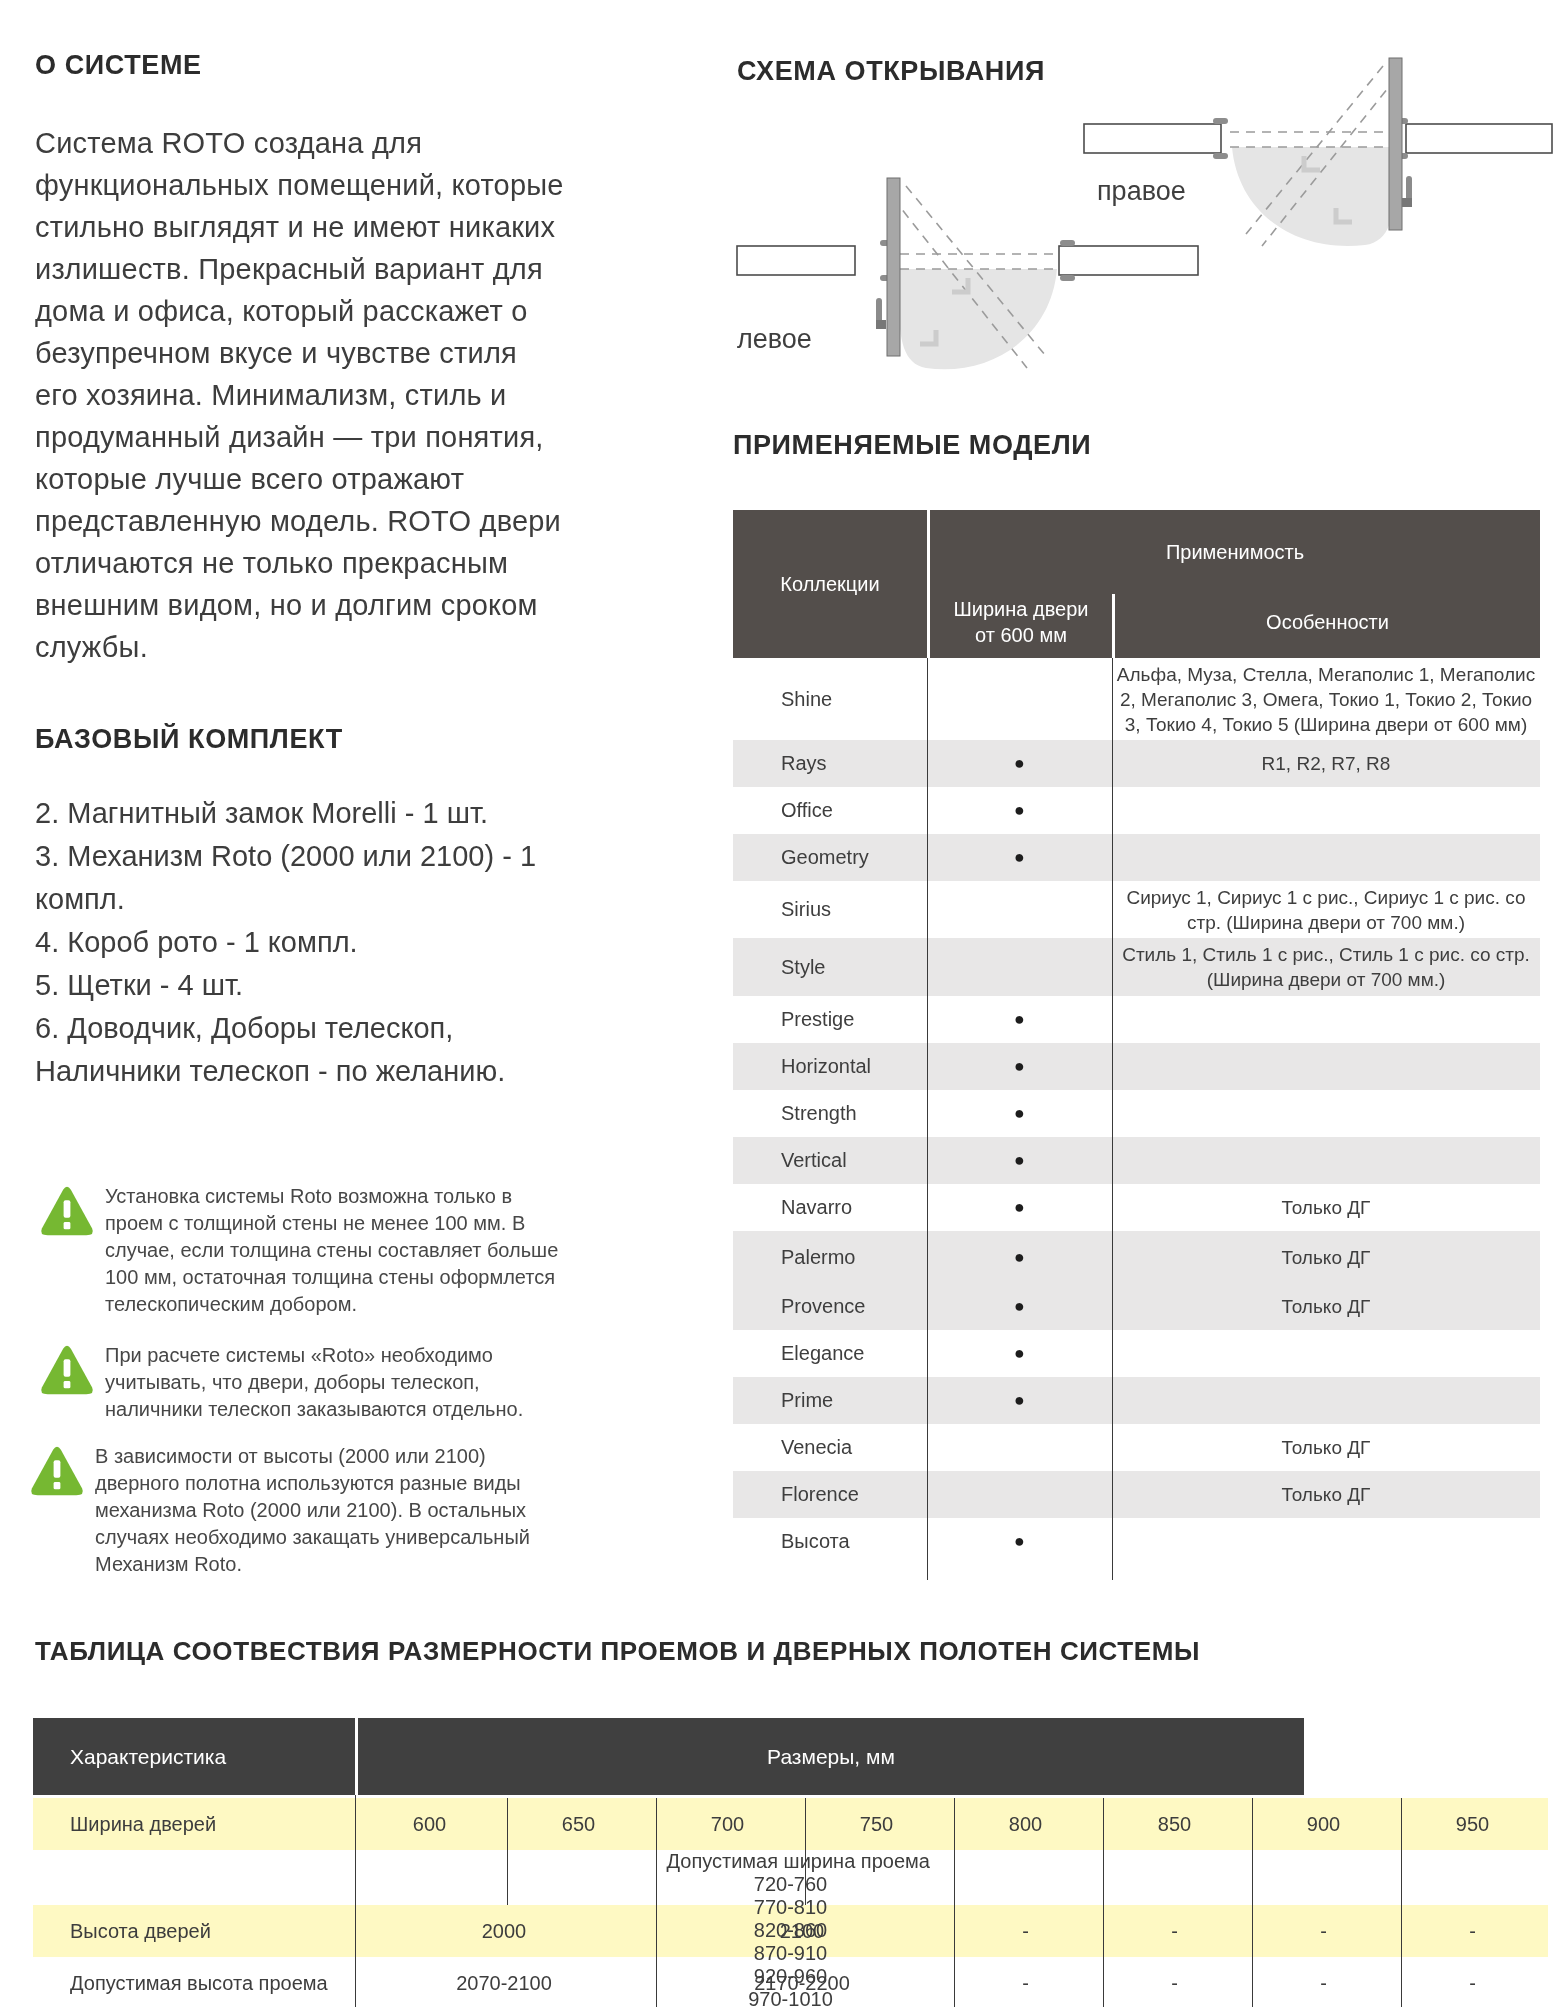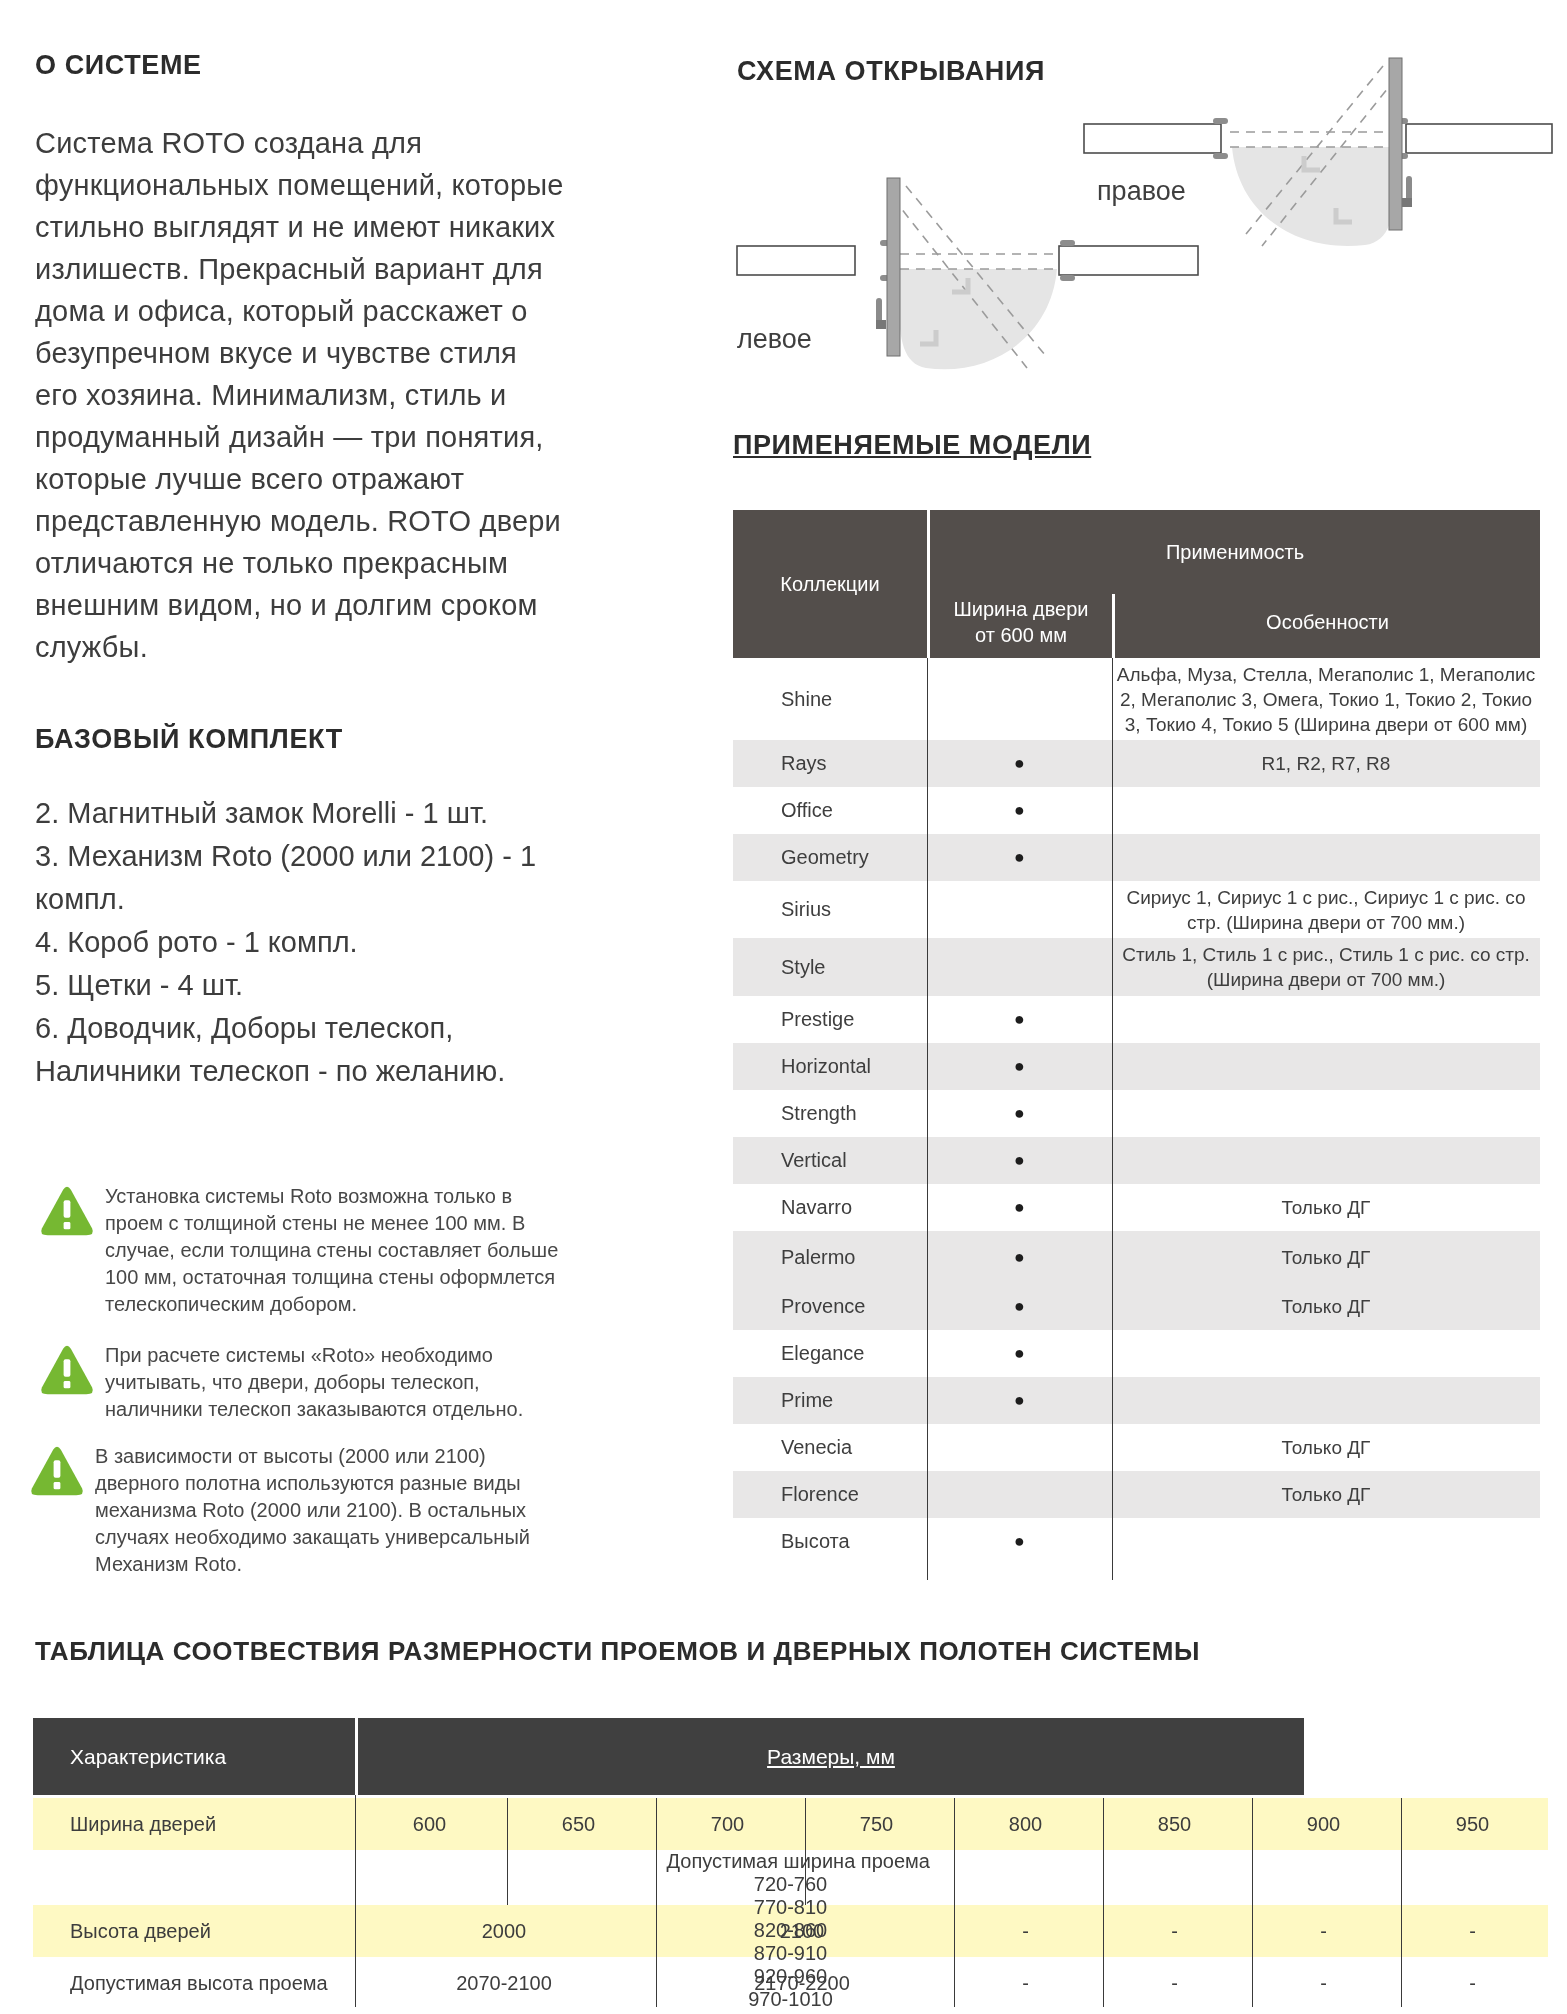--- a/index.html
+++ b/index.html
@@ -123,21 +123,21 @@
     <line class="dash" x1="176" y1="16" x2="315" y2="185"></line>
     <line class="dash" x1="163" y1="28" x2="297" y2="198"></line>
     <path class="glyph" d="M238,108 v14 h-16"></path>
     <path class="glyph" d="M206,160 v14 h-16"></path>
     <rect class="bar" x="157" y="8" width="13" height="178"></rect>
     <rect x="146" y="128" width="6" height="30" rx="3" fill="#8b8b8b"></rect>
     <rect x="146" y="150" width="10" height="9" fill="#777"></rect>
     <text class="scheme-label" x="7" y="178">левое</text>
   </svg>
 
-  <h2 class="abs" style="left:733px;top:430px;text-decoration:underline;">ПРИМЕНЯЕМЫЕ МОДЕЛИ</h2>
+  <h2 class="abs" style="left:733px;top:430px;">ПРИМЕНЯЕМЫЕ МОДЕЛИ</h2>
 
   <div class="models">
     <div class="mh" style="left:0;top:0;width:194px;height:148px;">Коллекции</div>
     <div class="mh" style="left:197px;top:0;width:610px;height:84px;">Применимость</div>
     <div class="mh" style="left:197px;top:76px;width:182px;height:72px;padding:0 20px;box-sizing:border-box;">Ширина двери от 600 мм</div>
     <div class="mh" style="left:382px;top:76px;width:425px;height:72px;">Особенности</div>
 
     <div class="mrows">
       <div class="mrow h82">
           <span class="n">Shine</span>
@@ -231,21 +231,21 @@
         </div>
     </div>
     <div class="vl" style="left:194px;"></div>
     <div class="vl" style="left:379px;"></div>
   </div>
 
   <h2 class="abs" style="left:35px;top:1636px;font-size:26px;">ТАБЛИЦА СООТВЕСТВИЯ РАЗМЕРНОСТИ ПРОЕМОВ И ДВЕРНЫХ ПОЛОТЕН СИСТЕМЫ</h2>
 
   <div class="sizes">
     <div class="sh" style="left:0;top:0;width:322px;padding-left:37px;box-sizing:border-box;">Характеристика</div>
-    <div class="sh" style="left:325px;top:0;width:946px;justify-content:center;text-decoration:underline;">Размеры, мм</div>
+    <div class="sh" style="left:325px;top:0;width:946px;justify-content:center;">Размеры, мм</div>
 
     <div class="srows">
       <div class="srow g" style="height:52px;">
         <span class="sl">Ширина дверей</span>
         <span class="sc">600</span>
         <span class="sc">650</span>
         <span class="sc">700</span>
         <span class="sc">750</span>
         <span class="sc">800</span>
         <span class="sc">850</span>

